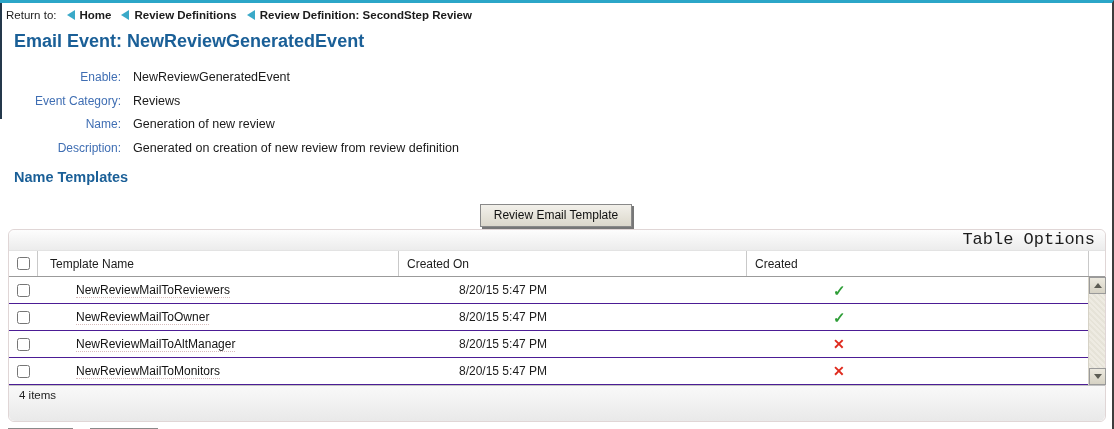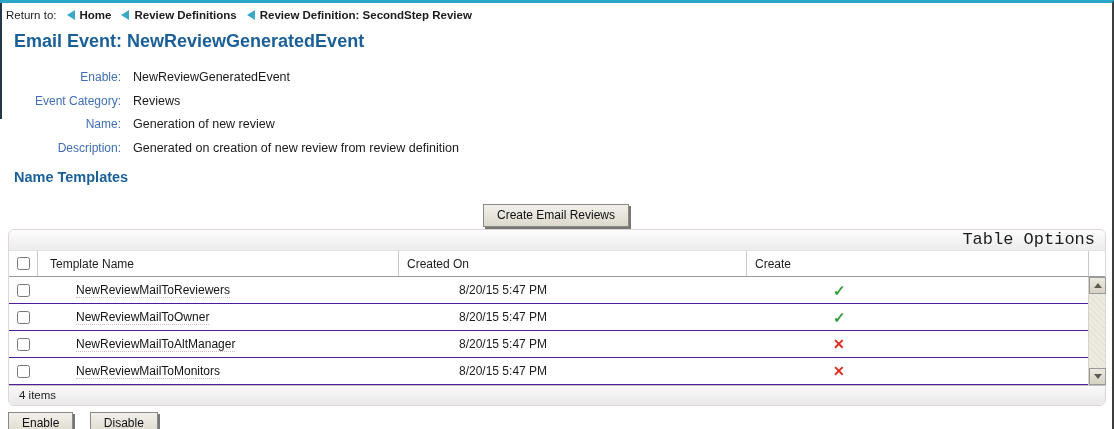--- a/index.html
+++ b/index.html
@@ -119,21 +119,21 @@
     background: linear-gradient(#ece9df, #d6d2c4);
     border: 1px solid #9a9a9a;
     display: flex; align-items: center; justify-content: center;
     cursor: pointer;
   }
   .scroll-track { flex: 1; background: repeating-linear-gradient(45deg, #eeebe2 0 2px, #e6e3d8 2px 4px); }
   .tri-up { width: 0; height: 0; border-left: 4px solid transparent; border-right: 4px solid transparent; border-bottom: 5px solid #5c5c54; }
   .tri-down { width: 0; height: 0; border-left: 4px solid transparent; border-right: 4px solid transparent; border-top: 5px solid #5c5c54; }
 
   .tfoot {
-    height: 20px; line-height: 19px;
+    height: 36px; line-height: 19px;
     border-top: 1px solid #c2c2c2;
     background: linear-gradient(#f9f9f9, #e9e9e9);
     border-radius: 0 0 6px 6px;
     font-size: 11.5px;
     padding-left: 10px;
     color: #1d1d1d;
   }
 
   .actions { margin: 6px 0 0 8px; }
   .actions .btn { margin-right: 12px; min-width: 60px; }
@@ -176,35 +176,35 @@
   </div>
   <div class="detail-row">
     <span class="detail-label">Description:</span>
     <span class="detail-value">Generated on creation of new review from review definition</span>
   </div>
 </div>
 
 <h2 class="section-title">Name Templates</h2>
 
 <div class="create-row">
-  <button class="btn">Create Email Reviews</button>
+  <button class="btn">Review Email Template</button>
 </div>
 
 <div class="table-box">
   <div class="options-strip">
     <span>Table Options</span>
   </div>
 
   <div class="thead">
     <div class="cell col-check">
       <input type="checkbox" class="chk" style="">
     </div>
     <div class="cell col-name">Template Name</div>
     <div class="cell col-date">Created On</div>
-    <div class="cell col-enabled">Create</div>
+    <div class="cell col-enabled">Created</div>
     <div class="cell col-stub"></div>
   </div>
 
   <div class="tbody">
     <div class="rows">
 
       <div class="trow">
         <div class="cell col-check">
             <input type="checkbox" class="chk" style="">
           </div>

